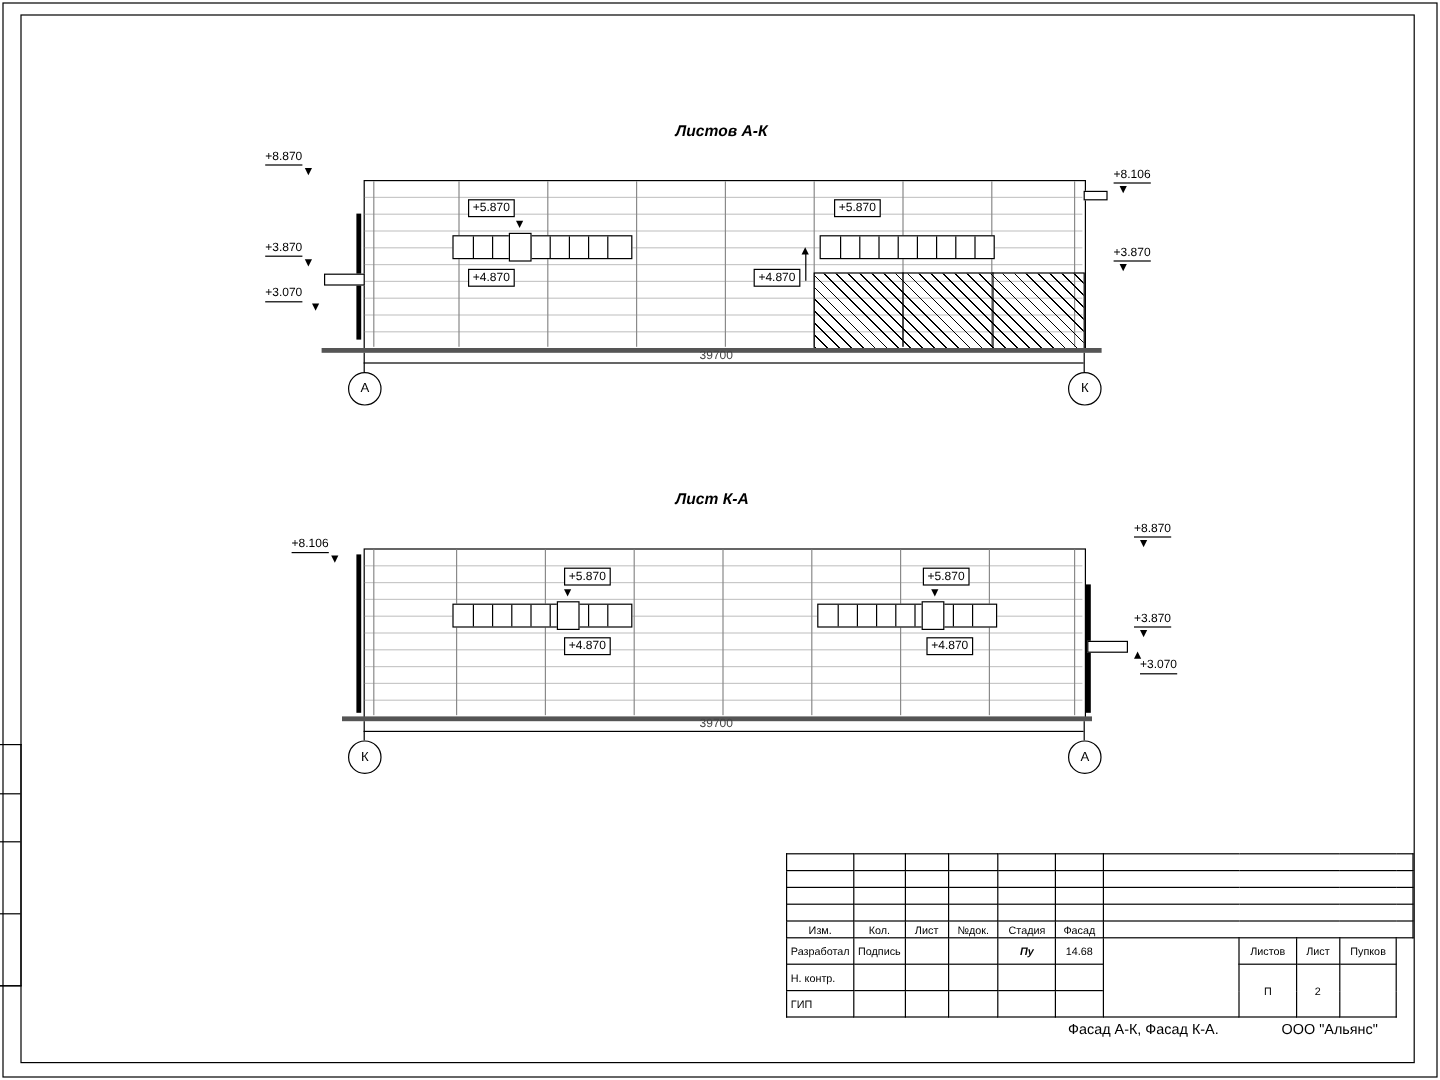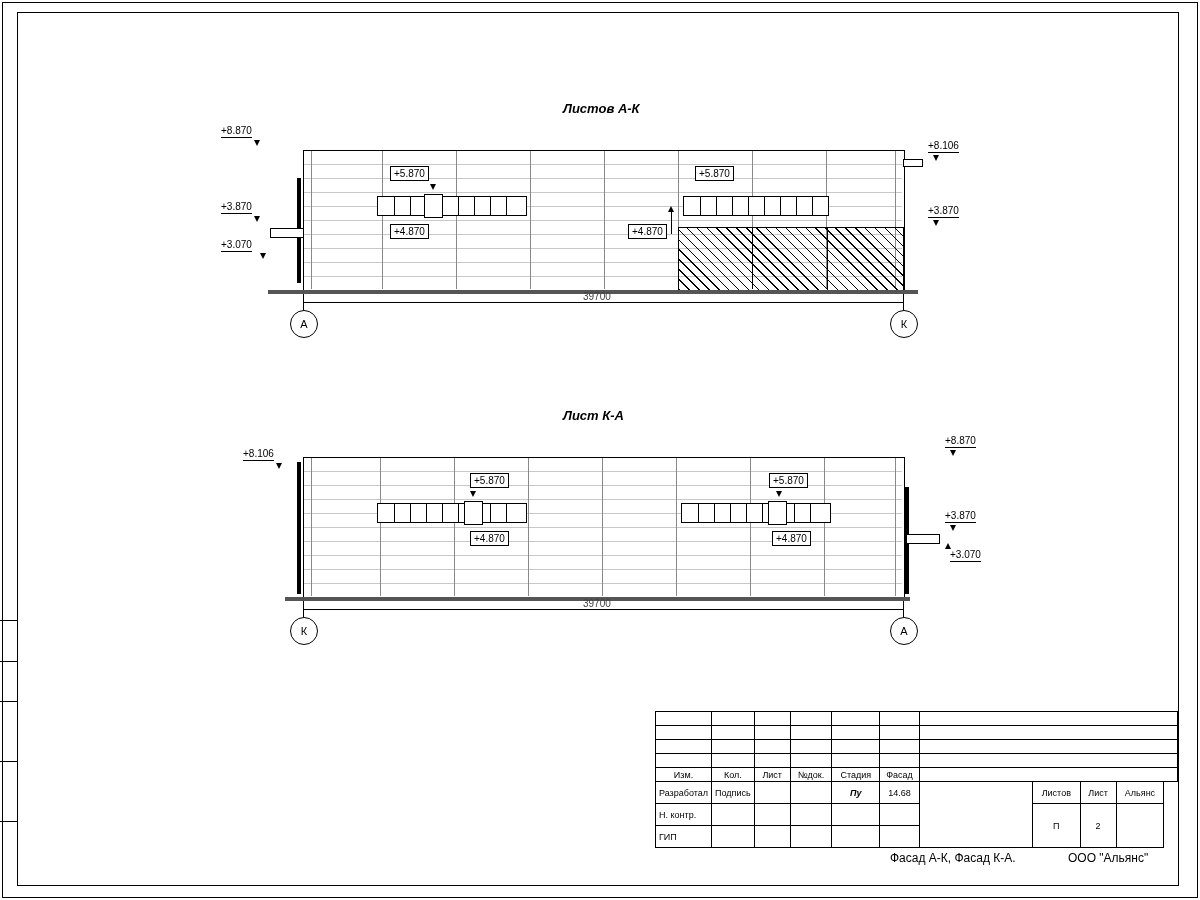--- a/index.html
+++ b/index.html
@@ -298,21 +298,21 @@
     <tr class="tall">
       <td>Разработал</td>
       <td>Подпись</td>
       <td></td>
           <td></td>
       <td class="c sig">Пу</td>
       <td class="c">14.68</td>
       <td rowspan="3" style="width:150px"></td>
       <td class="c" style="width:45px">Листов</td>
       <td class="c" style="width:33px">Лист</td>
-      <td class="c" style="width:45px">Альянс</td>
+      <td class="c" style="width:45px">Пупков</td>
       <td rowspan="3" style="width:10px;border:none"></td>
     </tr>
     <tr class="tall">
       <td>Н. контр.</td>
       <td></td>
       <td></td>
           <td></td>
       <td class="c sig"></td>
       <td class="c"></td>
       <td class="c big" rowspan="2">П</td>

